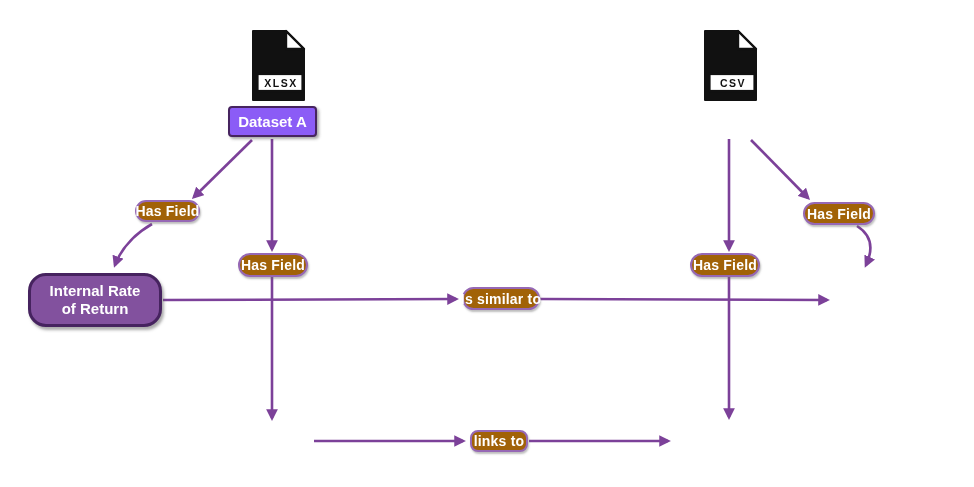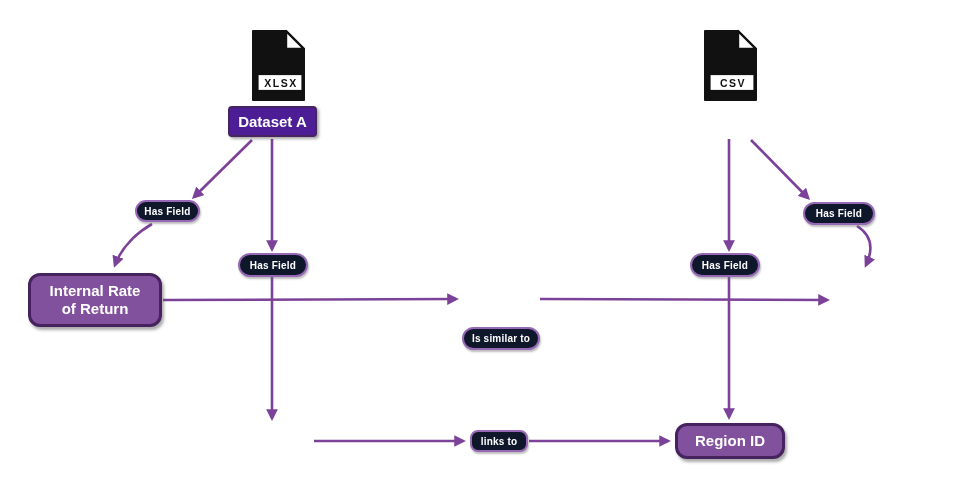--- a/index.html
+++ b/index.html
@@ -6,39 +6,39 @@
   .canvas{
     position:relative;width:974px;height:487px;background:#ffffff;overflow:hidden;
     font-family:"Liberation Sans",sans-serif;
   }
   .edges{position:absolute;left:0;top:0;width:974px;height:487px;}
 
   .file-icon{position:absolute;width:60px;height:75px;}
 
   .dataset-node{
     position:absolute;display:flex;align-items:center;justify-content:center;
-    background:#4c1d95;border:2px solid #46245f;border-radius:4px;
+    background:#8b5cf6;border:2px solid #46245f;border-radius:4px;
     color:#ffffff;font-weight:bold;font-size:15px;
     box-shadow:2px 2px 3px rgba(60,60,60,.45);
     box-sizing:border-box;
   }
   .field-node{
     position:absolute;display:flex;align-items:center;justify-content:center;
-    background:#82519e;border:3px solid #46235f;border-radius:12px;
+    background:#82519e;border:3px solid #46235f;border-radius:18px;
     color:#ffffff;font-weight:bold;font-size:15px;line-height:1.2;text-align:center;
     box-shadow:2px 3px 3px rgba(90,90,90,.5);
     box-sizing:border-box;
   }
   .field-node .wrap-irr{max-width:106px;}
   .field-node .wrap-roi{max-width:92px;}
 
   .edge-label{
     position:absolute;display:flex;align-items:center;justify-content:center;
-    background:#0f172a;border:2px solid #9668b5;border-radius:12px;
-    color:#ffffff;font-weight:bold;font-size:10px;letter-spacing:.2px;
+    background:#a16207;border:2px solid #9668b5;border-radius:12px;
+    color:#ffffff;font-weight:bold;font-size:14px;letter-spacing:.2px;
     box-shadow:1px 2px 2px rgba(110,110,110,.45);
     box-sizing:border-box;white-space:nowrap;
   }
 
   .icon-label-text{
     font-family:"Liberation Sans",sans-serif;font-weight:bold;font-size:10.5px;
     letter-spacing:1.5px;fill:#111111;
   }
 </style>
 </head>
@@ -95,24 +95,21 @@
       <path d="M5,3 H38 L56,21 V72 H5 Z" fill="#111111" stroke="#111111" stroke-width="2" stroke-linejoin="round"></path>
       <path d="M38,3 L38,21 L56,21 Z" fill="#ffffff" stroke="#111111" stroke-width="2.4" stroke-linejoin="round"></path>
       <rect x="9.5" y="46" width="45" height="17" fill="#ffffff" stroke="#111111" stroke-width="2.2"></rect>
       <text class="icon-label-text" x="33" y="59" text-anchor="middle">CSV</text>
     </svg>
   </div>
 
   <div class="field-node" style="left:28px;top:273px;width:134px;height:54px;">
     <span class="wrap-irr">Internal Rate of Return</span>
   </div>
-  <div class="field-node" style="left:675px;top:423px;width:110px;height:36px;">
-    <span>Region ID</span>
-  </div>
 
   <div class="edge-label" style="left:135px;top:200px;width:65px;height:22px;border-radius:11px;">Has Field</div>
   <div class="edge-label" style="left:238px;top:253px;width:70px;height:24px;">Has Field</div>
   <div class="edge-label" style="left:690px;top:253px;width:70px;height:24px;">Has Field</div>
   <div class="edge-label" style="left:803px;top:202px;width:72px;height:23px;">Has Field</div>
-  <div class="edge-label" style="left:462px;top:287px;width:78px;height:23px;margin-top:40px;">Is similar to</div>
+  <div class="edge-label" style="left:462px;top:287px;width:78px;height:23px;">Is similar to</div>
   <div class="edge-label" style="left:470px;top:430px;width:58px;height:22px;border-radius:8px;">links to</div>
 
 </div>
 
 </body></html>

